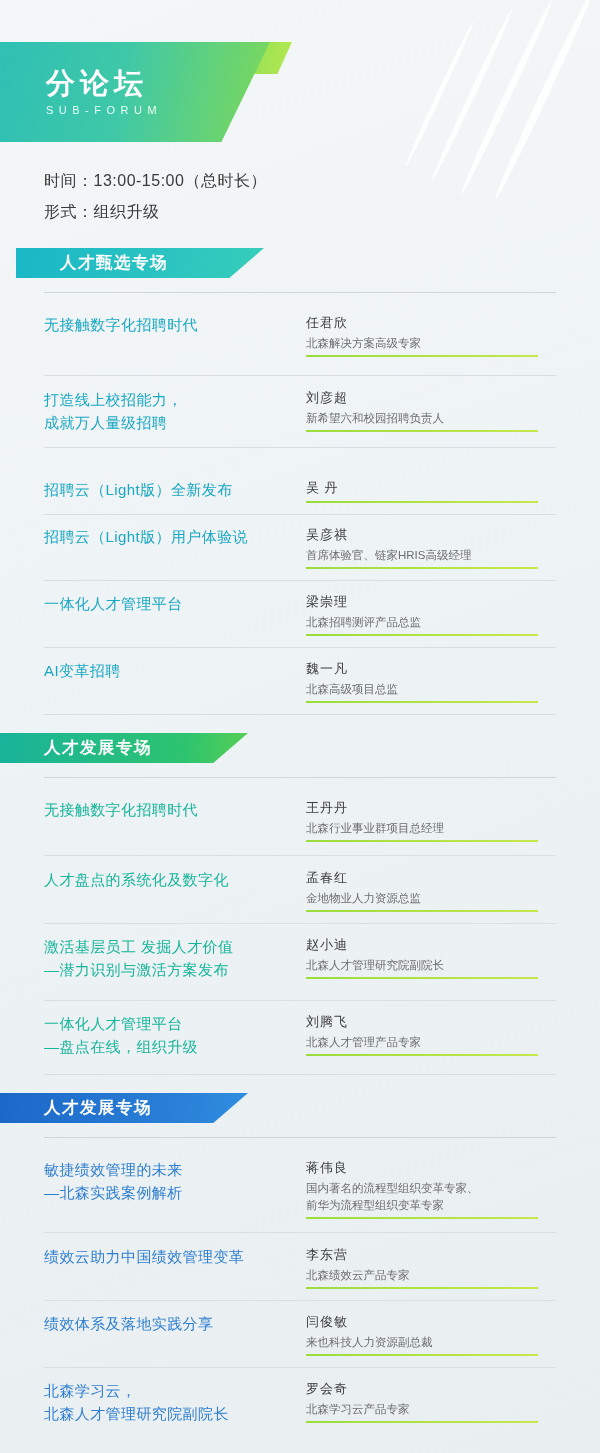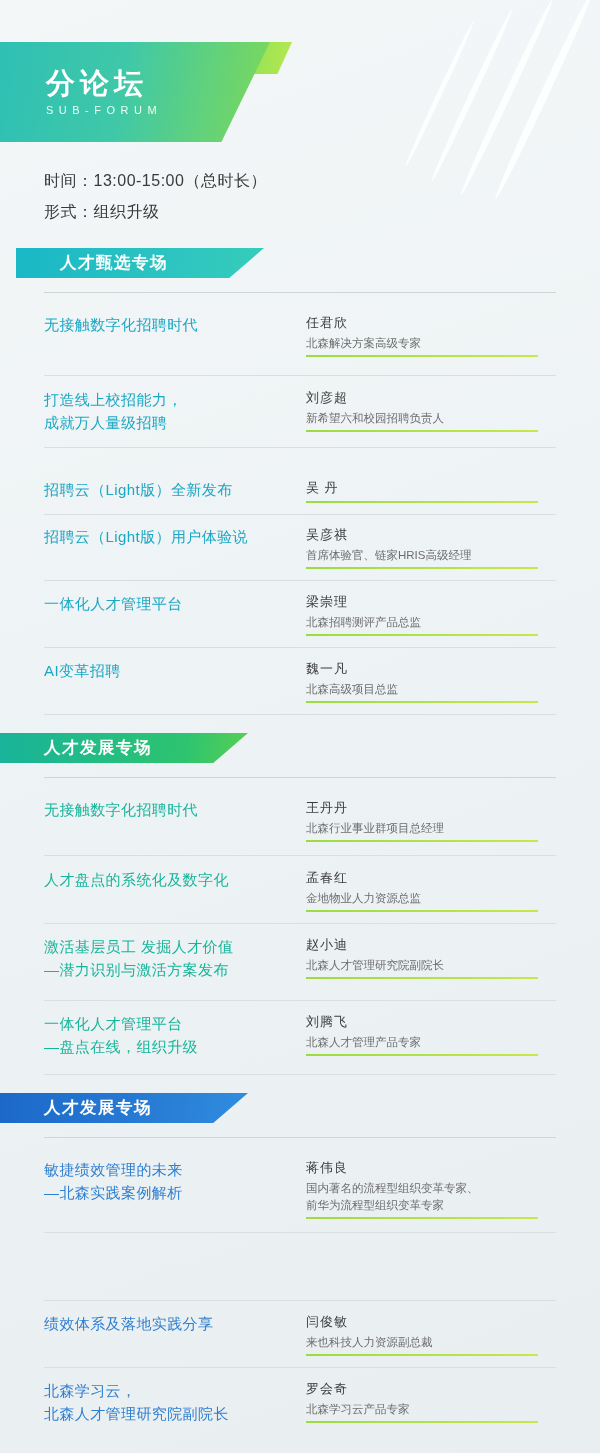--- a/index.html
+++ b/index.html
@@ -301,20 +301,28 @@
 —北森实践案例解析</div>
     <div class="person">
       <div class="pname">蒋伟良</div>
       <div class="ptitle" style="white-space:pre-line">国内著名的流程型组织变革专家、
 前华为流程型组织变革专家</div>
       <div class="underline"></div>
     </div>
   </div>
   <div class="sep" style="top:1232px"></div>
 
+  <div class="entry blue" style="top:1245px">
+    <div class="title">绩效云助力中国绩效管理变革</div>
+    <div class="person">
+      <div class="pname">李东营</div>
+      <div class="ptitle">北森绩效云产品专家</div>
+      <div class="underline"></div>
+    </div>
+  </div>
   <div class="sep" style="top:1300px"></div>
 
   <div class="entry blue" style="top:1312px">
     <div class="title">绩效体系及落地实践分享</div>
     <div class="person">
       <div class="pname">闫俊敏</div>
       <div class="ptitle">来也科技人力资源副总裁</div>
       <div class="underline"></div>
     </div>
   </div>

